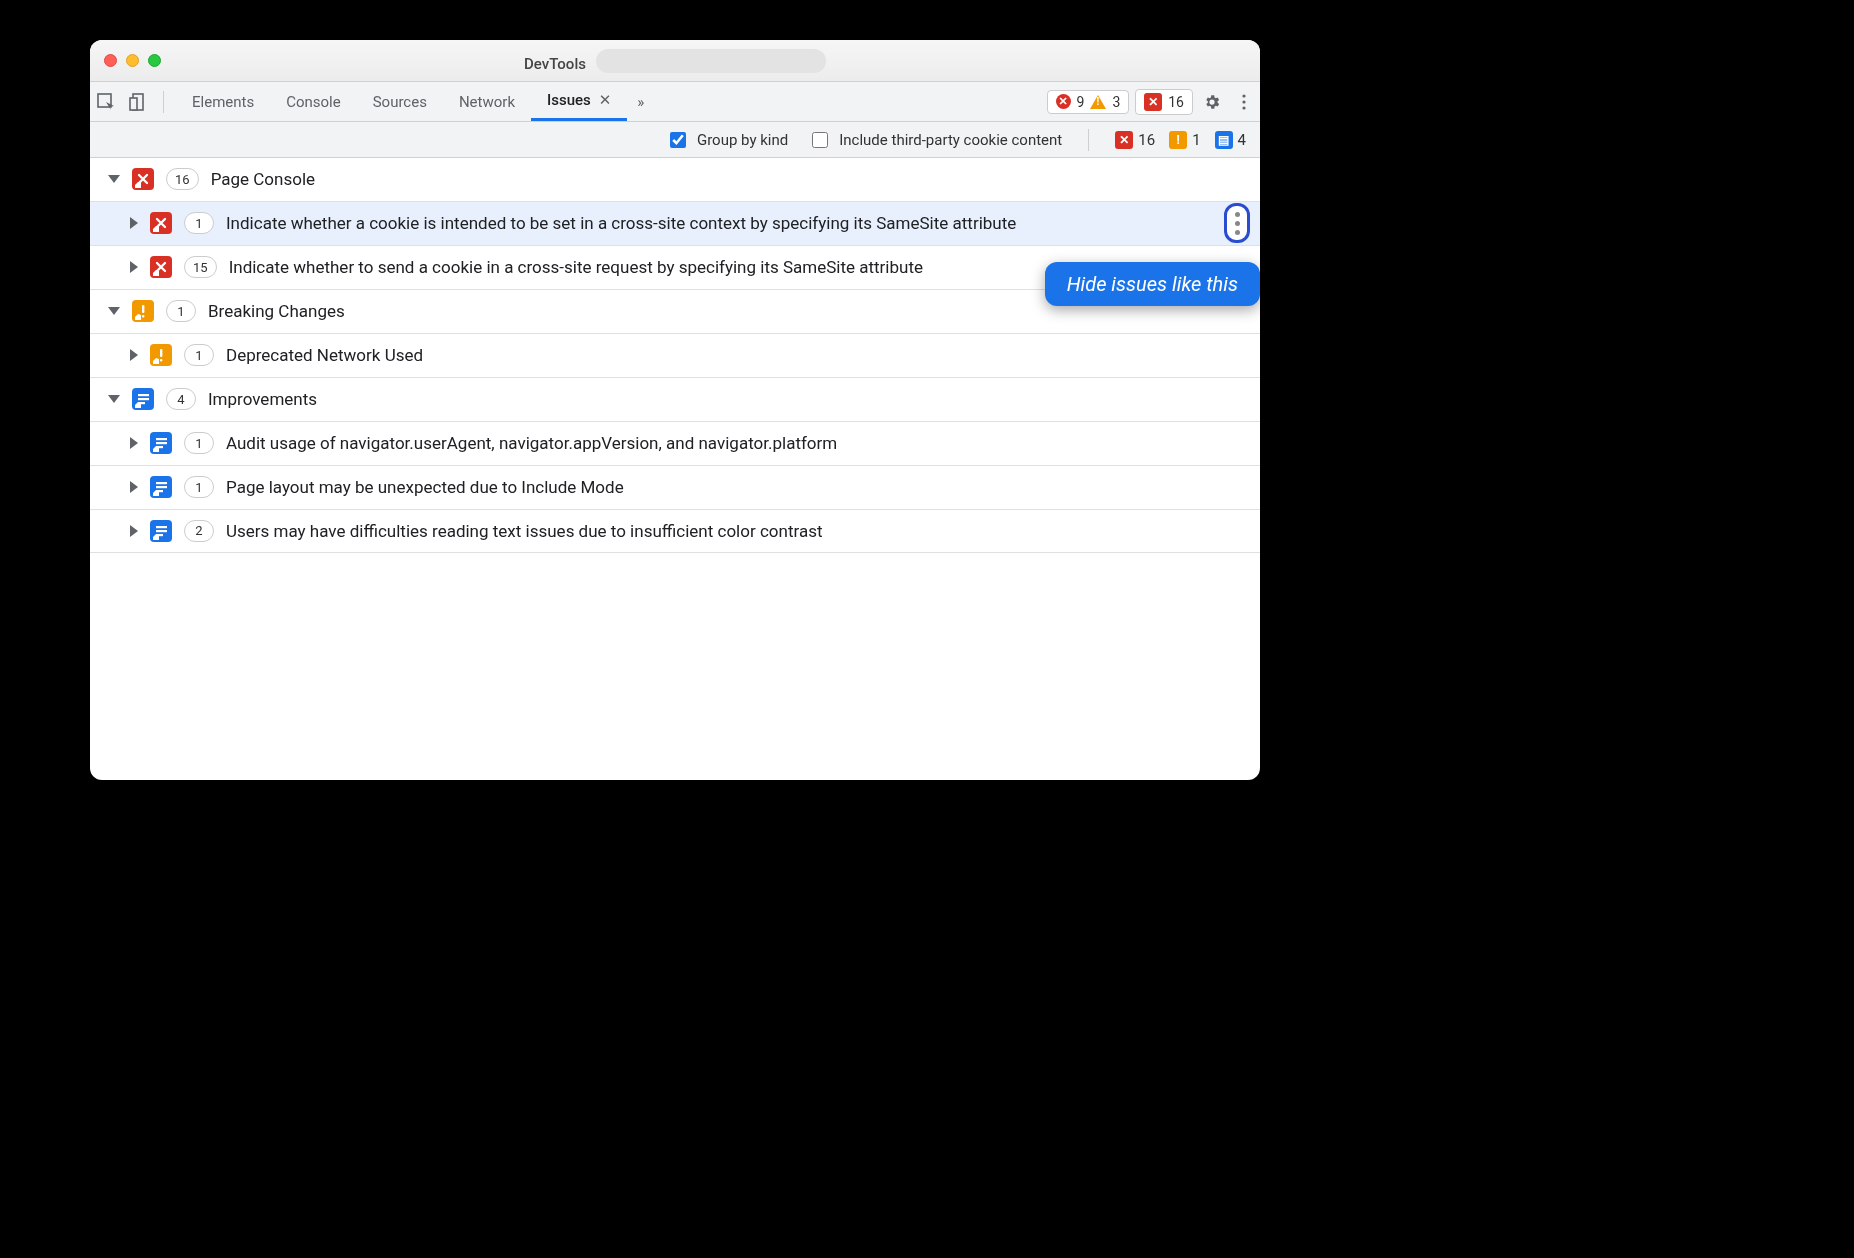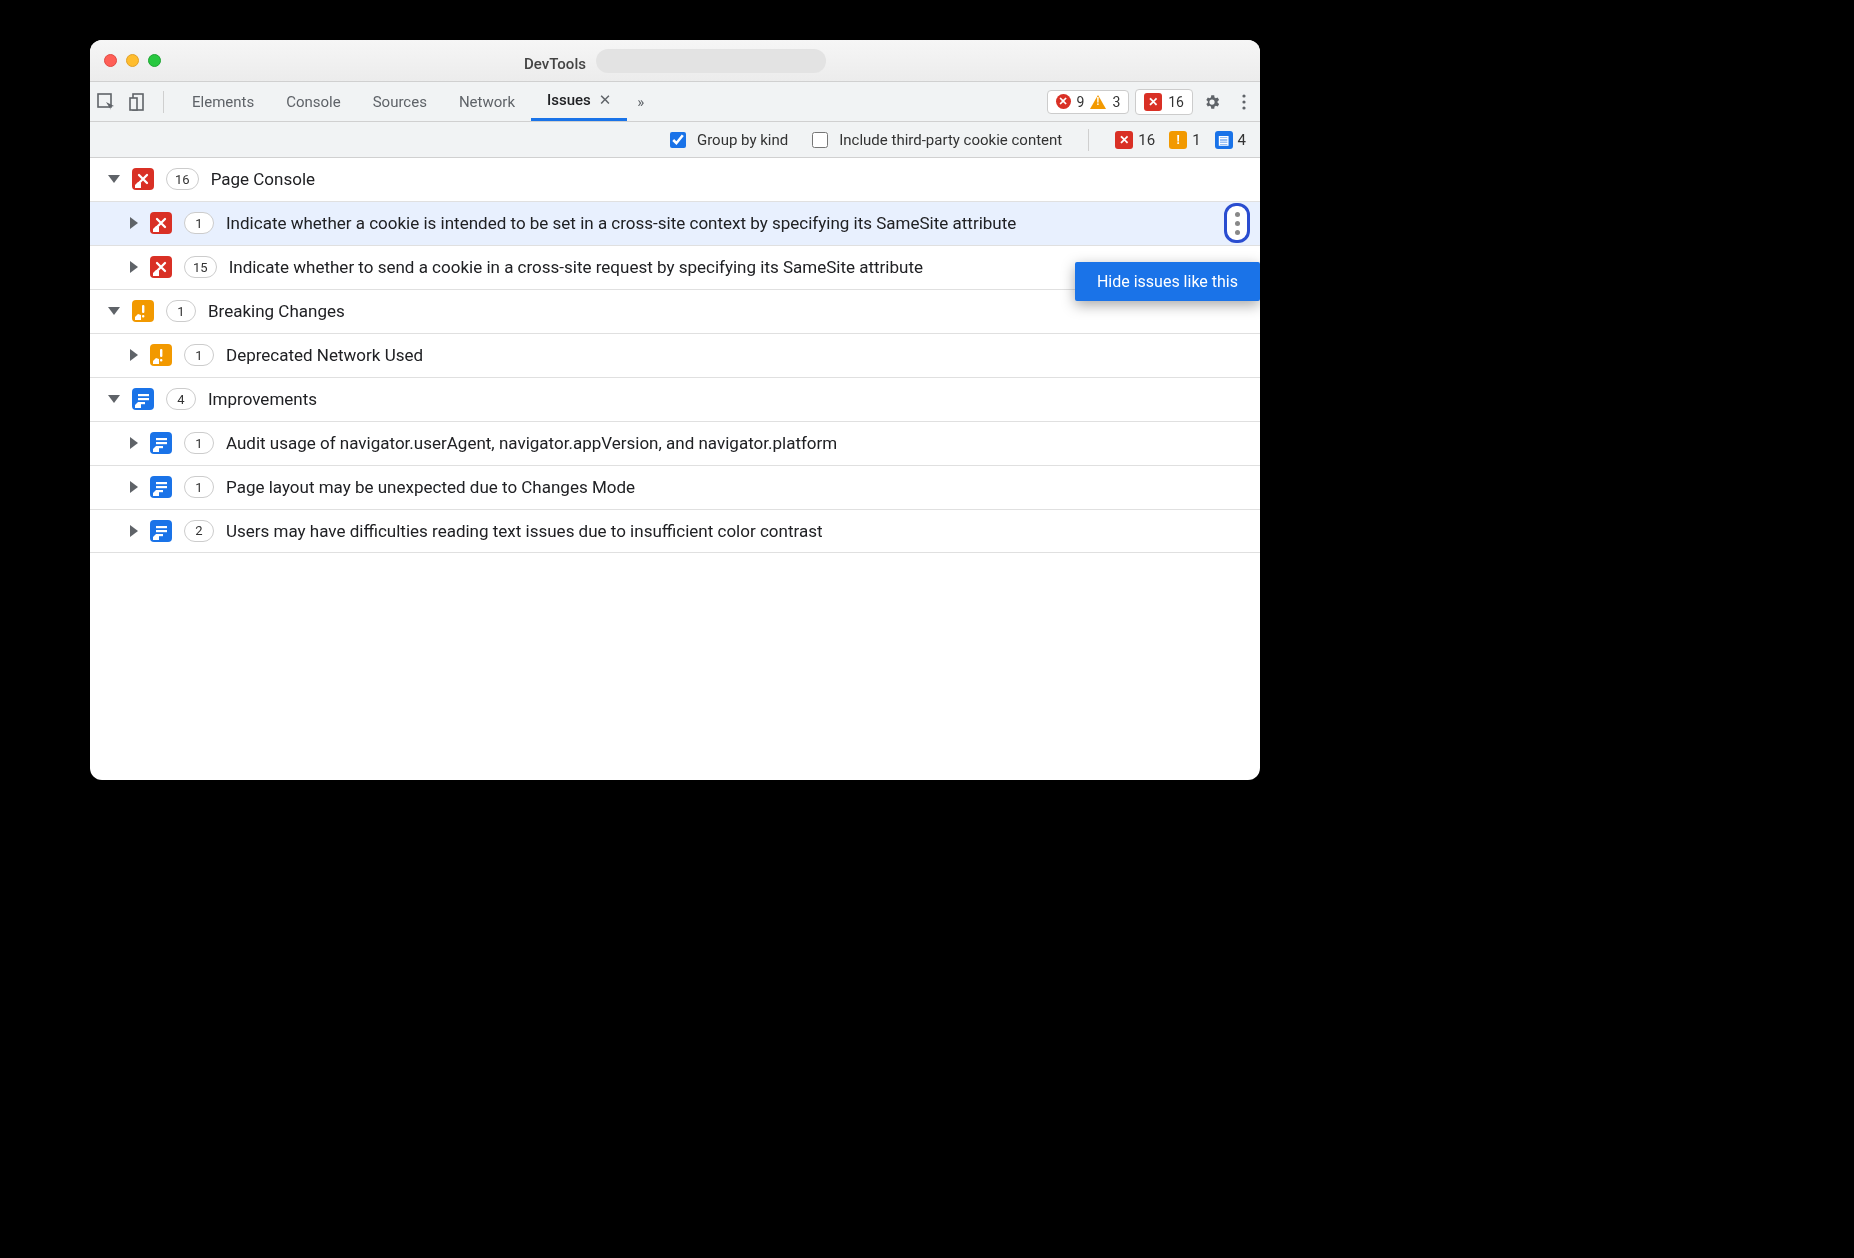--- a/index.html
+++ b/index.html
@@ -81,23 +81,24 @@
   .txt{flex:1;line-height:1.35;}
   .kebab{
     position:absolute;right:10px;top:50%;transform:translateY(-50%);
     width:26px;height:40px;border:3px solid #2a4dd0;border-radius:12px;
     display:flex;flex-direction:column;align-items:center;justify-content:center;gap:4px;
     background:#fff;
   }
   .kebab span{width:5px;height:5px;background:#888;border-radius:50%;}
   .menu{
     position:absolute;right:0;top:60px;
-    background:#1a73e8;color:#fff;font-size:16px;
-    padding:10px 22px;border-radius:2px;white-space:nowrap;
+    background:#1a73e8;color:#fff;font-size:20px;
+    padding:10px 22px;border-radius:12px;white-space:nowrap;
     box-shadow:0 4px 14px rgba(0,0,0,.35);
+    font-style:italic;
   }
 
   
   .bx{width:18px;height:18px;border-radius:3px;display:inline-flex;align-items:center;justify-content:center;color:#fff;font-size:12px;font-weight:700;}
   .bx.err{background:var(--error);}
   .bx.wrn{background:var(--warning);}
   .bx.inf{background:var(--info);}
   .ci{width:15px;height:15px;border-radius:50%;display:inline-flex;align-items:center;justify-content:center;color:#fff;font-size:11px;font-weight:700;}
   .ci.err{background:var(--error);}
   .wt{width:0;height:0;border-left:8px solid transparent;border-right:8px solid transparent;border-bottom:14px solid var(--warning);position:relative;}
@@ -300,21 +301,21 @@
         <span class="ico">
           <svg width="22" height="22" viewBox="0 0 22 22">
             <rect width="22" height="22" rx="4" fill="#1a73e8"></rect>
             <path d="M3 17 L6 14 L9 15 L9 20 L3 20 Z" fill="#fff"></path>
             <rect x="6" y="6" width="11" height="2.2" fill="#fff"></rect>
             <rect x="6" y="10" width="11" height="2.2" fill="#fff"></rect>
             <rect x="6" y="14" width="7" height="2.2" fill="#fff"></rect>
           </svg>
         </span>
         <span class="pill">1</span>
-        <span class="txt">Page layout may be unexpected due to Changes Mode</span>
+        <span class="txt">Page layout may be unexpected due to Include Mode</span>
       </div>
       <div class="item">
         <span class="tri right"></span>
         <span class="ico">
           <svg width="22" height="22" viewBox="0 0 22 22">
             <rect width="22" height="22" rx="4" fill="#1a73e8"></rect>
             <path d="M3 17 L6 14 L9 15 L9 20 L3 20 Z" fill="#fff"></path>
             <rect x="6" y="6" width="11" height="2.2" fill="#fff"></rect>
             <rect x="6" y="10" width="11" height="2.2" fill="#fff"></rect>
             <rect x="6" y="14" width="7" height="2.2" fill="#fff"></rect>

